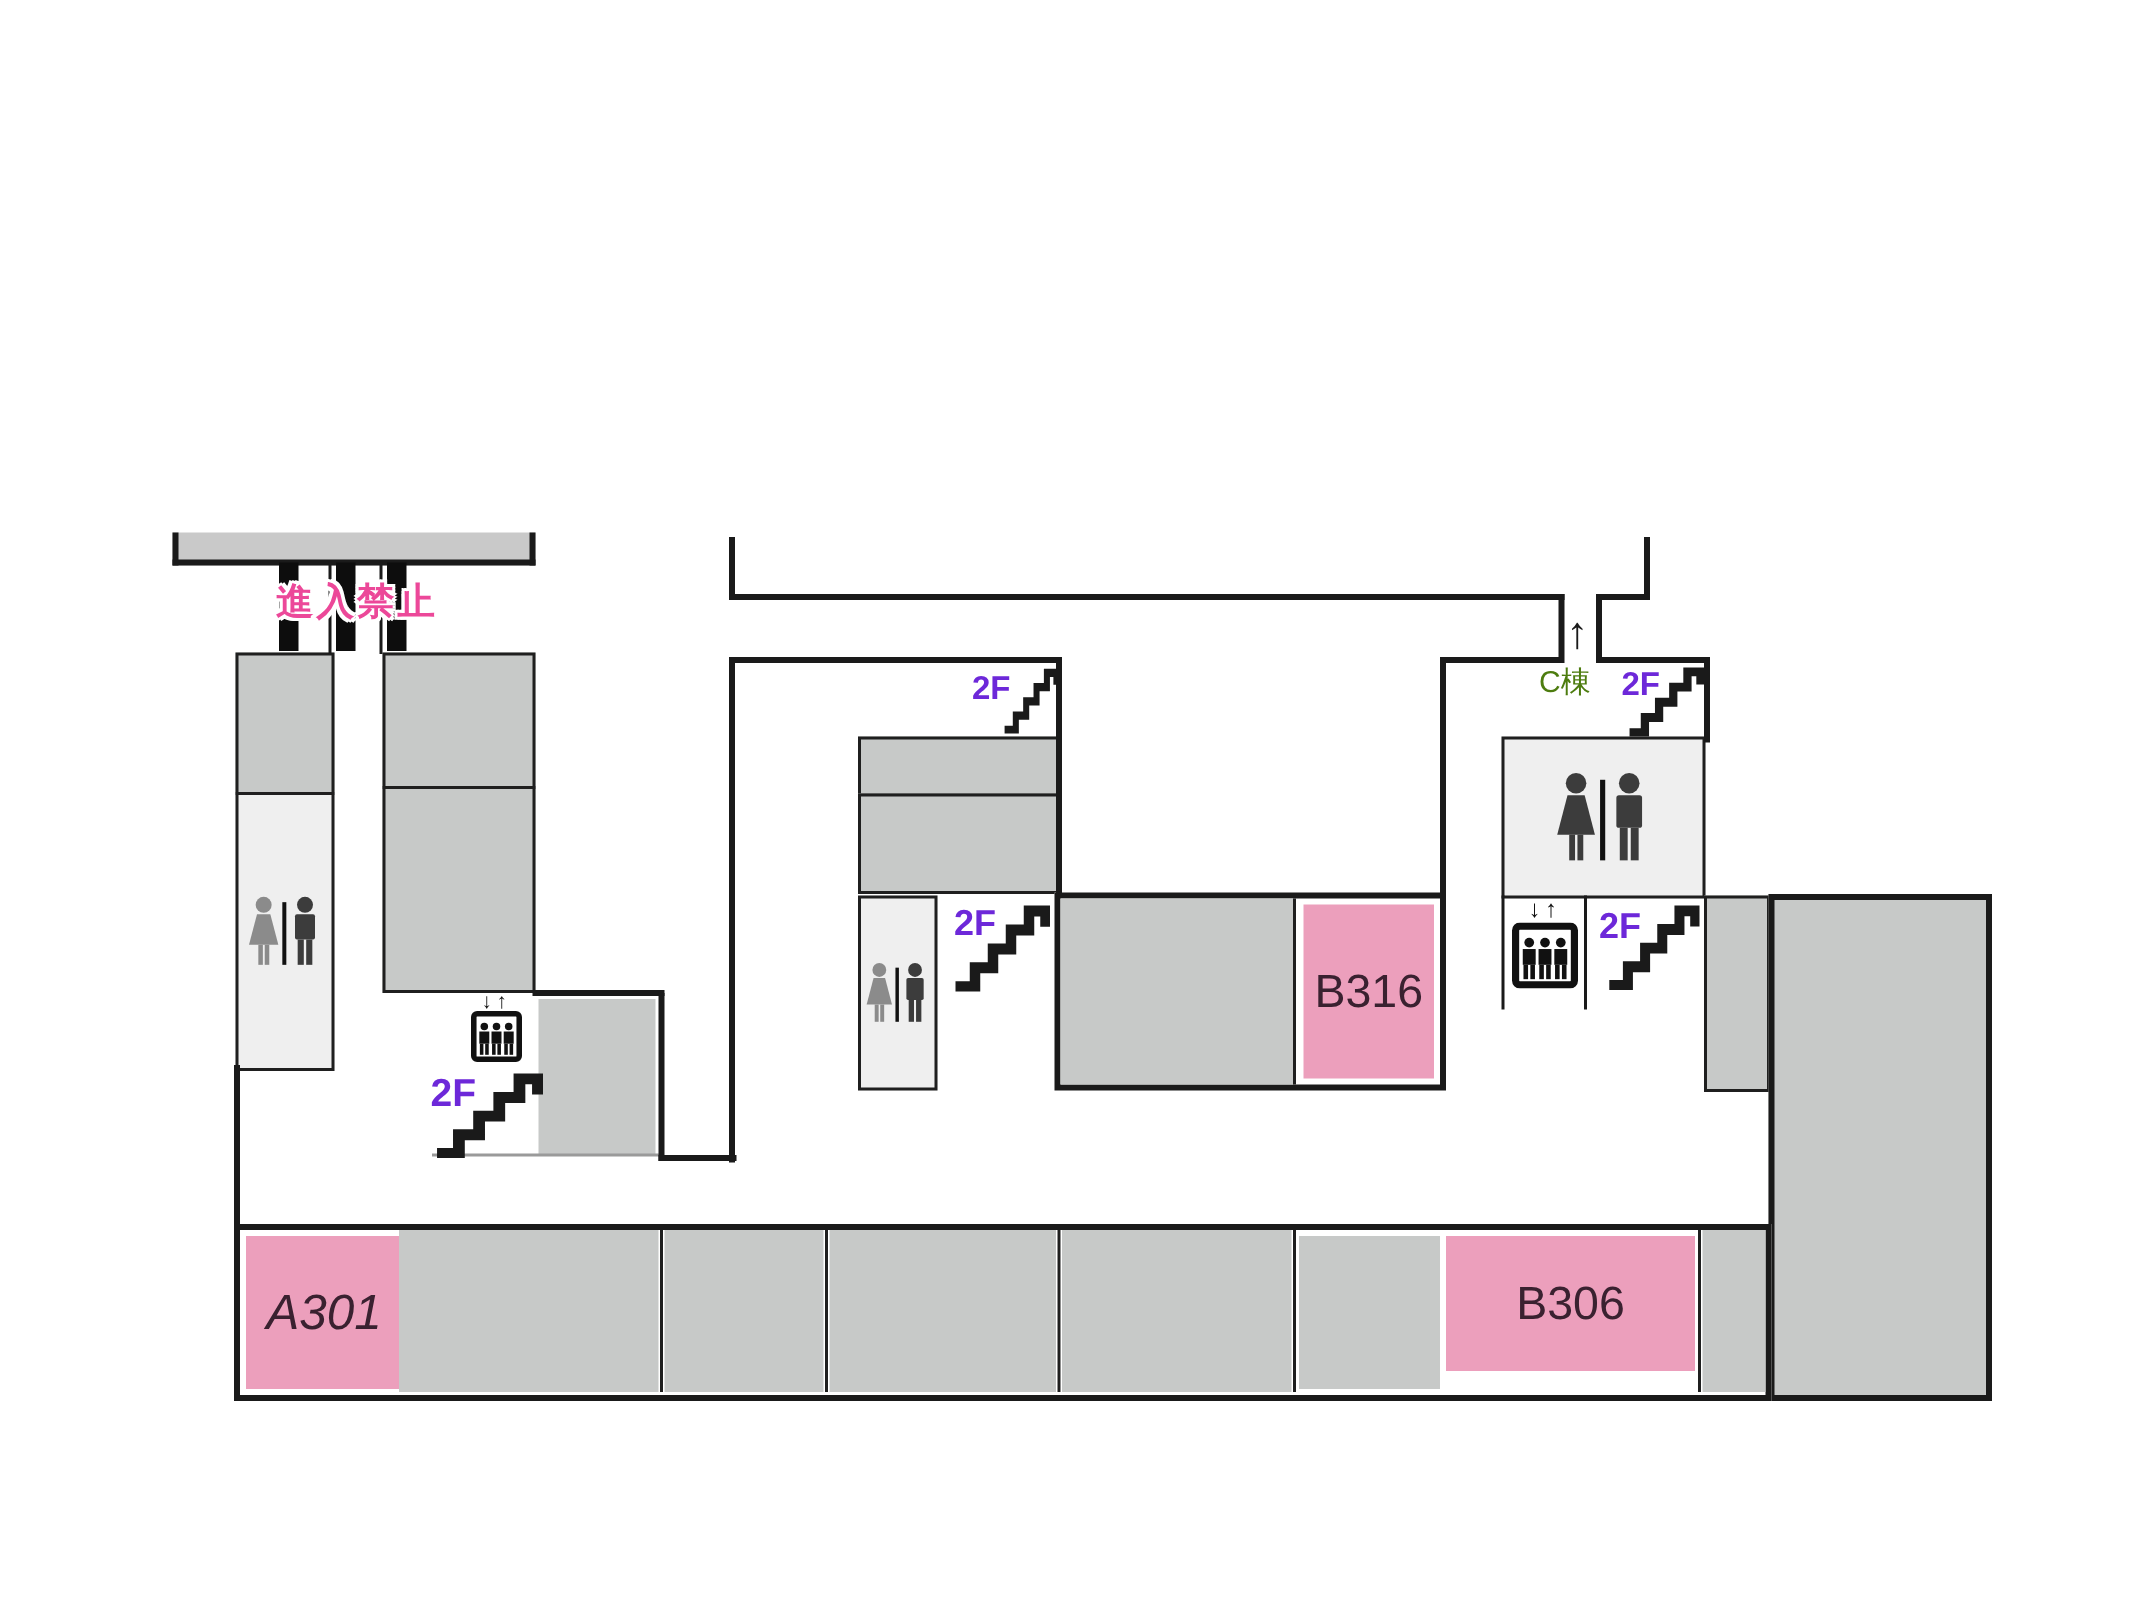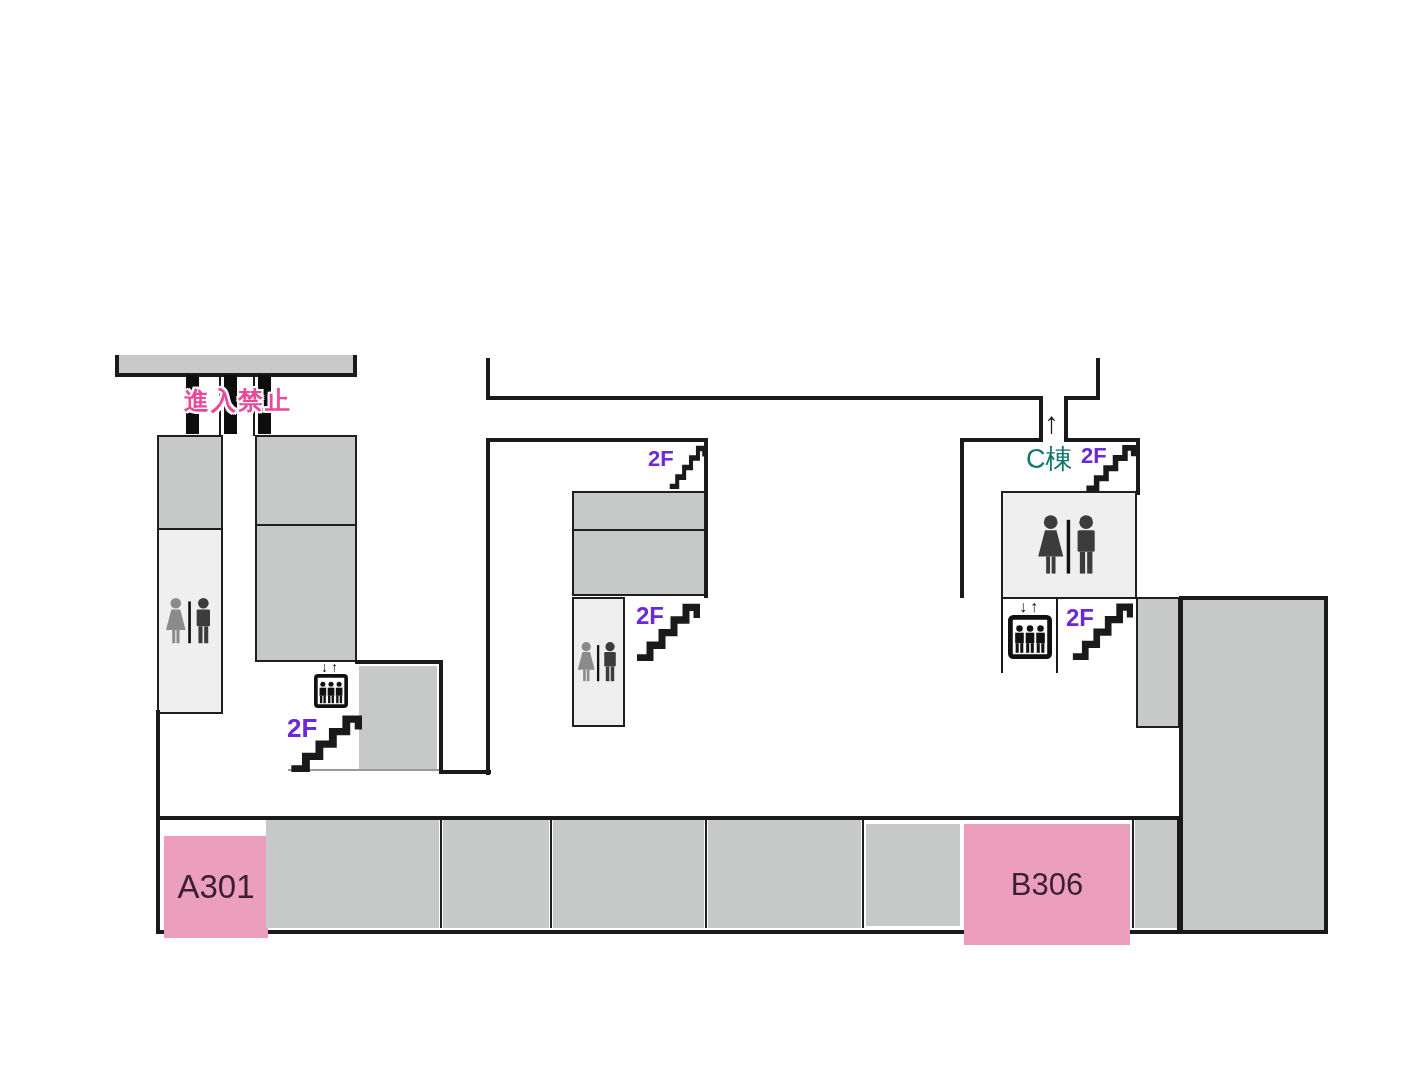--- a/index.html
+++ b/index.html
@@ -20,21 +20,21 @@
     color:#111;
     white-space:nowrap;
   }
   .no-entry{
     font-size:25px;font-weight:700;letter-spacing:2px;color:#ec4899;
     text-shadow:-2px -2px 0 #fff,2px -2px 0 #fff,-2px 2px 0 #fff,2px 2px 0 #fff,
                  0 -2px 0 #fff,0 2px 0 #fff,-2px 0 0 #fff,2px 0 0 #fff;
     white-space:nowrap;z-index:6;
   }
   .f2{font-weight:700;color:#6d28d9;white-space:nowrap;z-index:5;}
-  .cbldg{font-size:27px;color:#0f766e;white-space:nowrap;z-index:5;text-align:right;}
+  .cbldg{font-size:20px;color:#4d7c0f;white-space:nowrap;z-index:5;text-align:right;}
   .uparrow{font-size:30px;font-weight:400;color:#1a1a1a;line-height:1;z-index:5;}
   .room-label{
     display:flex;align-items:center;justify-content:center;
     width:100%;height:100%;
     color:var(--label-dark,#3a2130);
   }
   
   .wall{background:var(--wall,#1a1a1a);z-index:4;}
   .thinwall{background:var(--wall,#1a1a1a);z-index:4;}
   .room{background:var(--room-gray,#c7c9c8);border:2px solid #1f1f1f;z-index:2;}
@@ -191,20 +191,27 @@
       </svg>
     </span>
   </div>
   <div class="abs f2" style="left:636px;top:602px;font-size:24px;">2F</div>
   <div class="stairs" style="left:634px;top:600px;">
     <svg width="66" height="61" viewBox="0 0 66 58" preserveAspectRatio="none">
         <use href="#stair-shape"></use>
       </svg>
   </div>
 
+  <div class="abs group" style="left:703px;top:595px;width:261px;height:132px;">
+    <div class="cell" style="left:0;top:0;width:155px;height:124px;"></div>
+    <div class="divider" style="left:155px;top:0;width:2px;height:124px;"></div>
+    <div class="pink" style="left:162px;top:4px;width:87px;height:116px;">
+      <div class="room-label" style="font-size:31px;">B316</div>
+    </div>
+  </div>
 
   <div class="abs uparrow" style="left:1044px;top:408px;">↑</div>
   <div class="abs cbldg" style="left:1026px;top:441px;">C棟</div>
   <div class="abs f2" style="left:1081px;top:443px;font-size:22px;">2F</div>
   <div class="stairs" style="left:1084px;top:442px;">
     <svg width="52" height="49" viewBox="0 0 66 58" preserveAspectRatio="none">
         <use href="#stair-shape"></use>
       </svg>
   </div>
 
@@ -236,32 +243,32 @@
   <div class="stairs" style="left:1070px;top:600px;">
     <svg width="63" height="60" viewBox="0 0 66 58" preserveAspectRatio="none">
         <use href="#stair-shape"></use>
       </svg>
   </div>
 
   <div class="abs room" style="left:1136px;top:597px;width:44px;height:131px;"></div>
   <div class="abs room thick" style="left:1179px;top:596px;width:149px;height:338px;"></div>
 
   <div class="abs row-box" style="left:156px;top:816px;width:1025px;height:118px;">
-    <div class="pink" style="left:4px;top:16px;width:104px;height:102px;">
+    <div class="pink" style="left:4px;top:4px;width:104px;height:102px;font-style:italic;">
       <div class="room-label" style="font-size:33px;">A301</div>
     </div>
     <div class="cell" style="left:106px;top:0;width:173px;height:108px;"></div>
     <div class="divider" style="left:280px;top:0;width:2px;height:108px;"></div>
     <div class="cell" style="left:283px;top:0;width:106px;height:108px;"></div>
     <div class="divider" style="left:390px;top:0;width:2px;height:108px;"></div>
     <div class="cell" style="left:393px;top:0;width:151px;height:108px;"></div>
     <div class="divider" style="left:545px;top:0;width:2px;height:108px;"></div>
     <div class="cell" style="left:548px;top:0;width:153px;height:108px;"></div>
     <div class="divider" style="left:702px;top:0;width:2px;height:108px;"></div>
     <div class="cell" style="left:706px;top:4px;width:94px;height:102px;"></div>
-    <div class="pink" style="left:804px;top:4px;width:166px;height:121px;">
+    <div class="pink" style="left:804px;top:4px;width:166px;height:90px;">
       <div class="room-label" style="font-size:31px;">B306</div>
     </div>
     <div class="divider" style="left:972px;top:0;width:2px;height:108px;"></div>
     <div class="cell" style="left:975px;top:0;width:42px;height:108px;"></div>
   </div>
 
 </div>
 
 </body></html>

